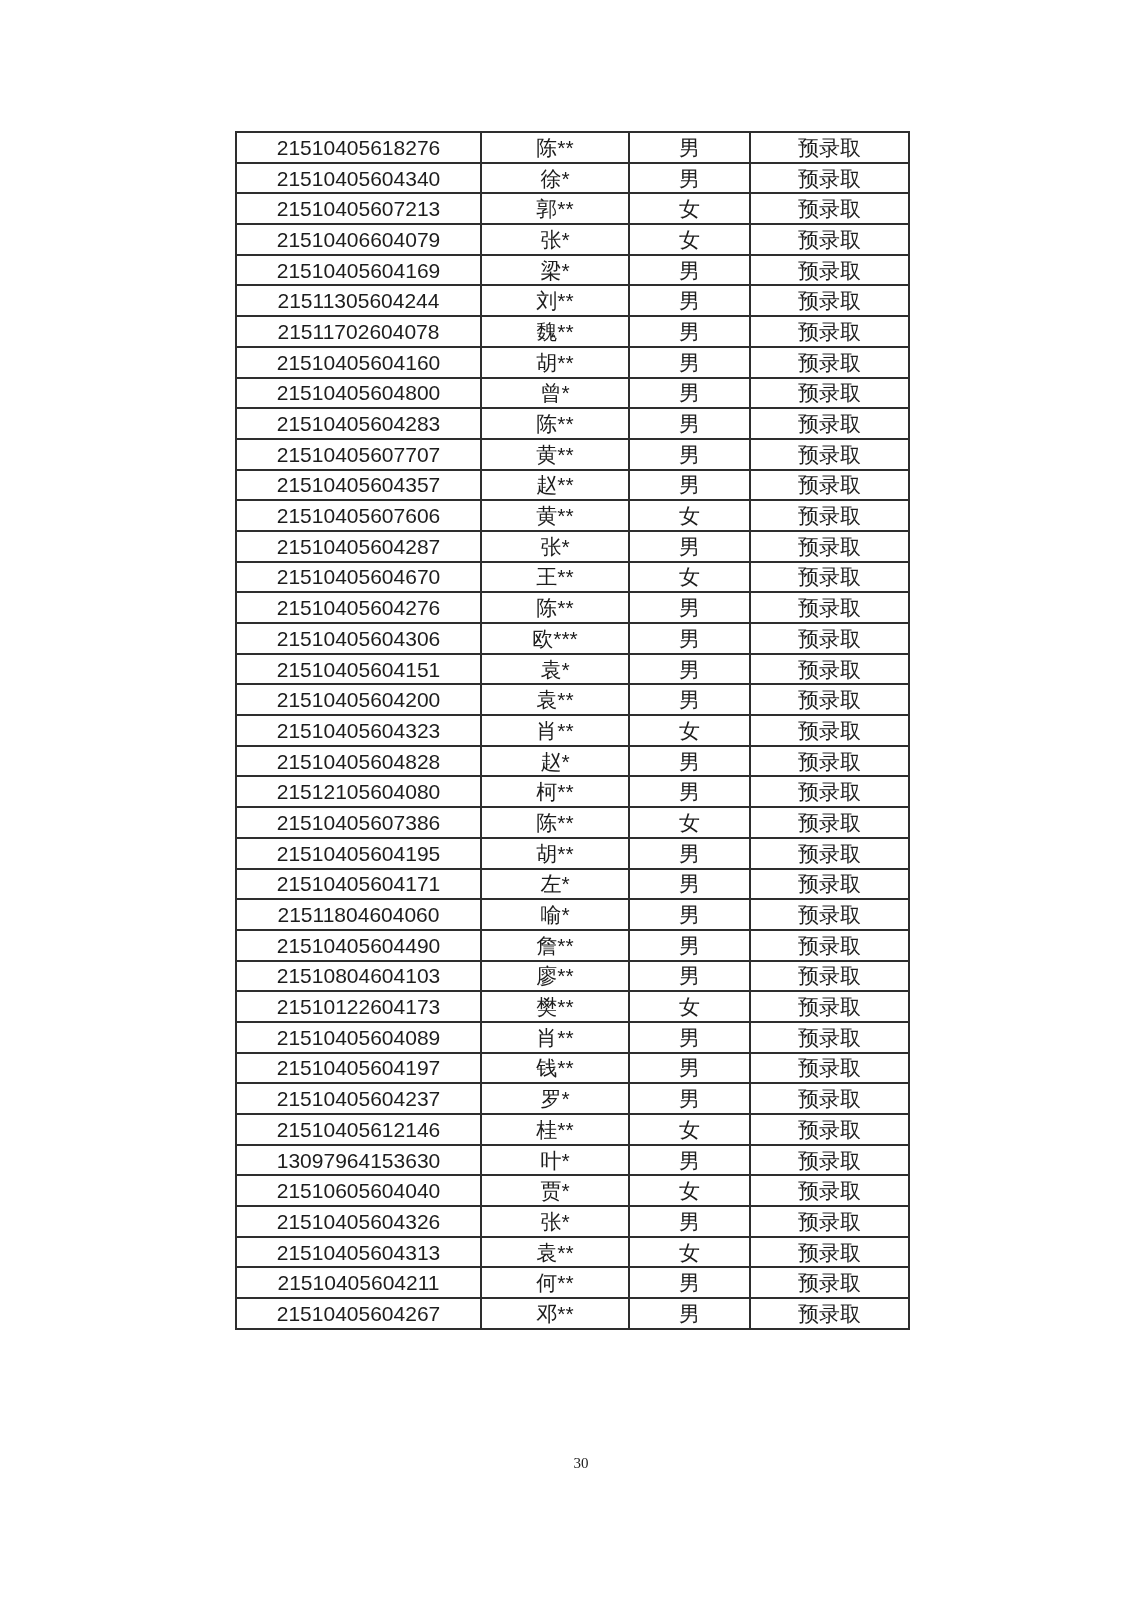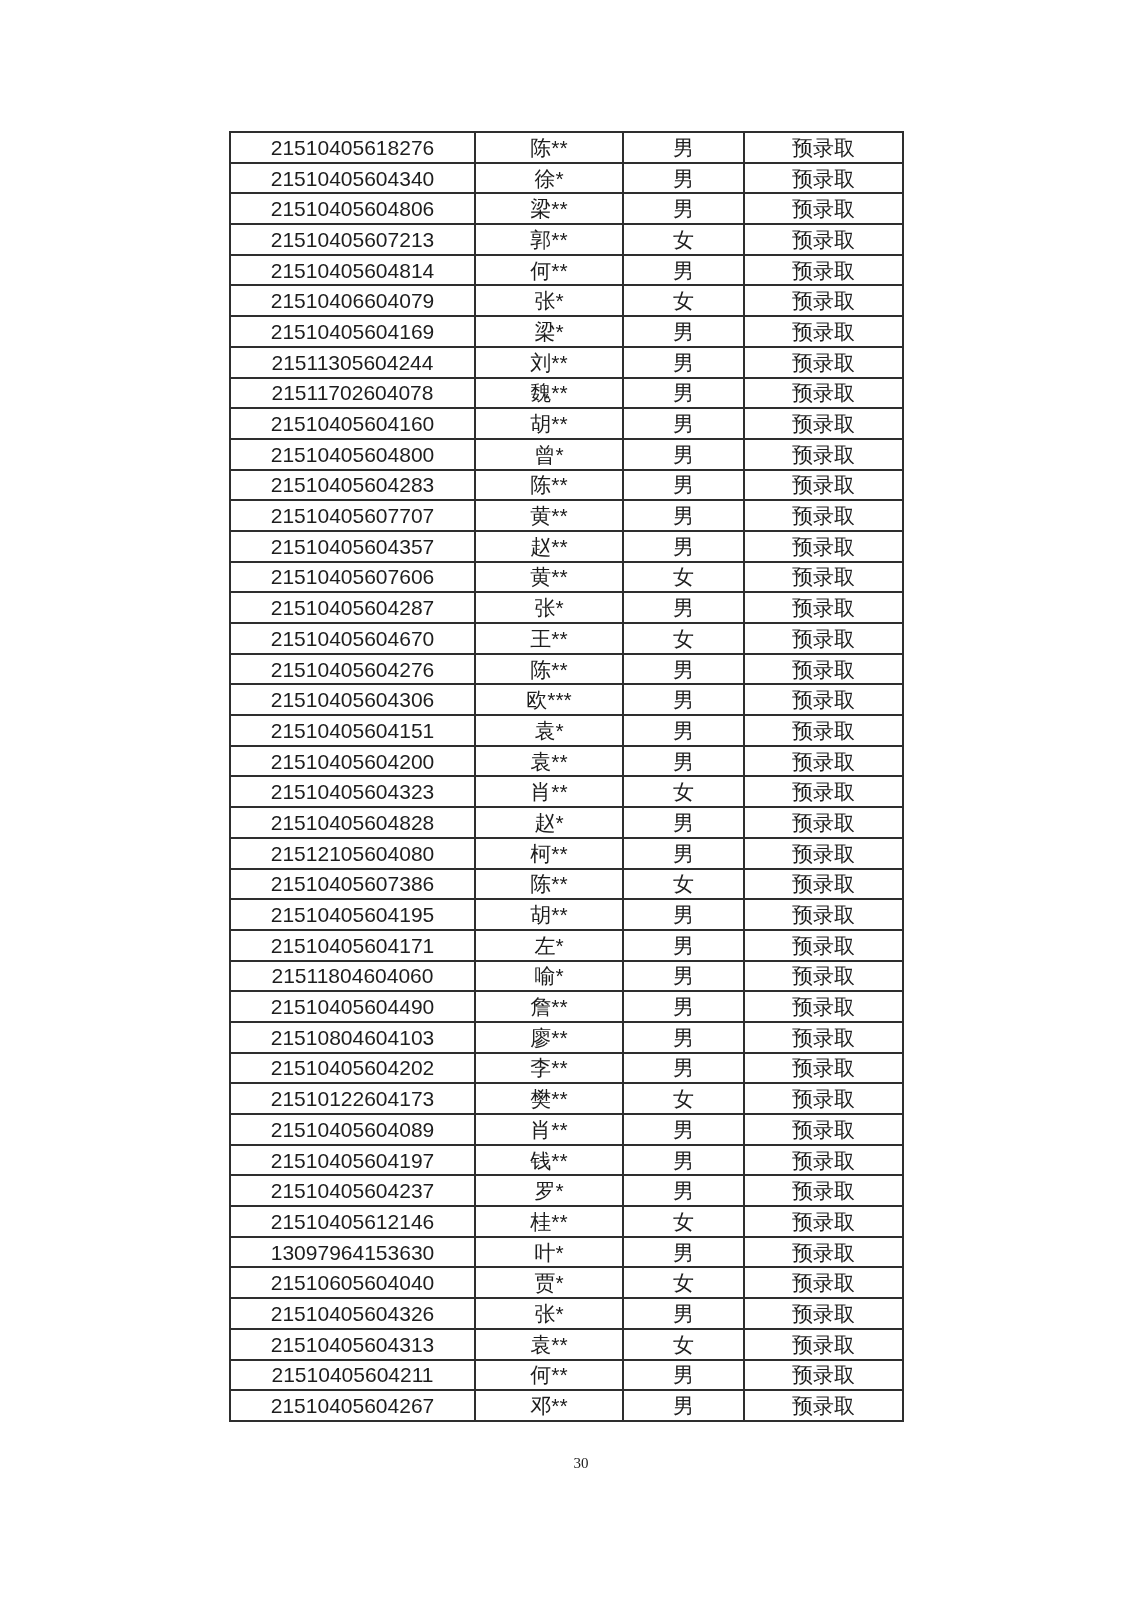--- a/index.html
+++ b/index.html
@@ -6,21 +6,21 @@
   body {
     width: 1131px;
     height: 1600px;
     position: relative;
     background: #ffffff;
     font-family: "Liberation Sans", sans-serif;
     overflow: hidden;
   }
   table.roster {
     position: absolute;
-    left: 229px;
+    left: 235px;
     top: 131px;
     width: 673px;
     border-collapse: collapse;
     table-layout: fixed;
   }
   table.roster td {
     border: 2px solid var(--border-color, #2e2e2e);
     text-align: center;
     vertical-align: middle;
     font-size: 21px;
@@ -64,38 +64,26 @@
         <td>男</td>
         <td>预录取</td>
       </tr>
       <tr>
         <td>21510405604340</td>
         <td>徐*</td>
         <td>男</td>
         <td>预录取</td>
       </tr>
       <tr>
-        <td>21510405604806</td>
-        <td>梁**</td>
-        <td>男</td>
-        <td>预录取</td>
-      </tr>
-      <tr>
         <td>21510405607213</td>
         <td>郭**</td>
         <td>女</td>
         <td>预录取</td>
       </tr>
       <tr>
-        <td>21510405604814</td>
-        <td>何**</td>
-        <td>男</td>
-        <td>预录取</td>
-      </tr>
-      <tr>
         <td>21510406604079</td>
         <td>张*</td>
         <td>女</td>
         <td>预录取</td>
       </tr>
       <tr>
         <td>21510405604169</td>
         <td>梁*</td>
         <td>男</td>
         <td>预录取</td>
@@ -228,26 +216,20 @@
       </tr>
       <tr>
         <td>21510405604490</td>
         <td>詹**</td>
         <td>男</td>
         <td>预录取</td>
       </tr>
       <tr>
         <td>21510804604103</td>
         <td>廖**</td>
-        <td>男</td>
-        <td>预录取</td>
-      </tr>
-      <tr>
-        <td>21510405604202</td>
-        <td>李**</td>
         <td>男</td>
         <td>预录取</td>
       </tr>
       <tr>
         <td>21510122604173</td>
         <td>樊**</td>
         <td>女</td>
         <td>预录取</td>
       </tr>
       <tr>

